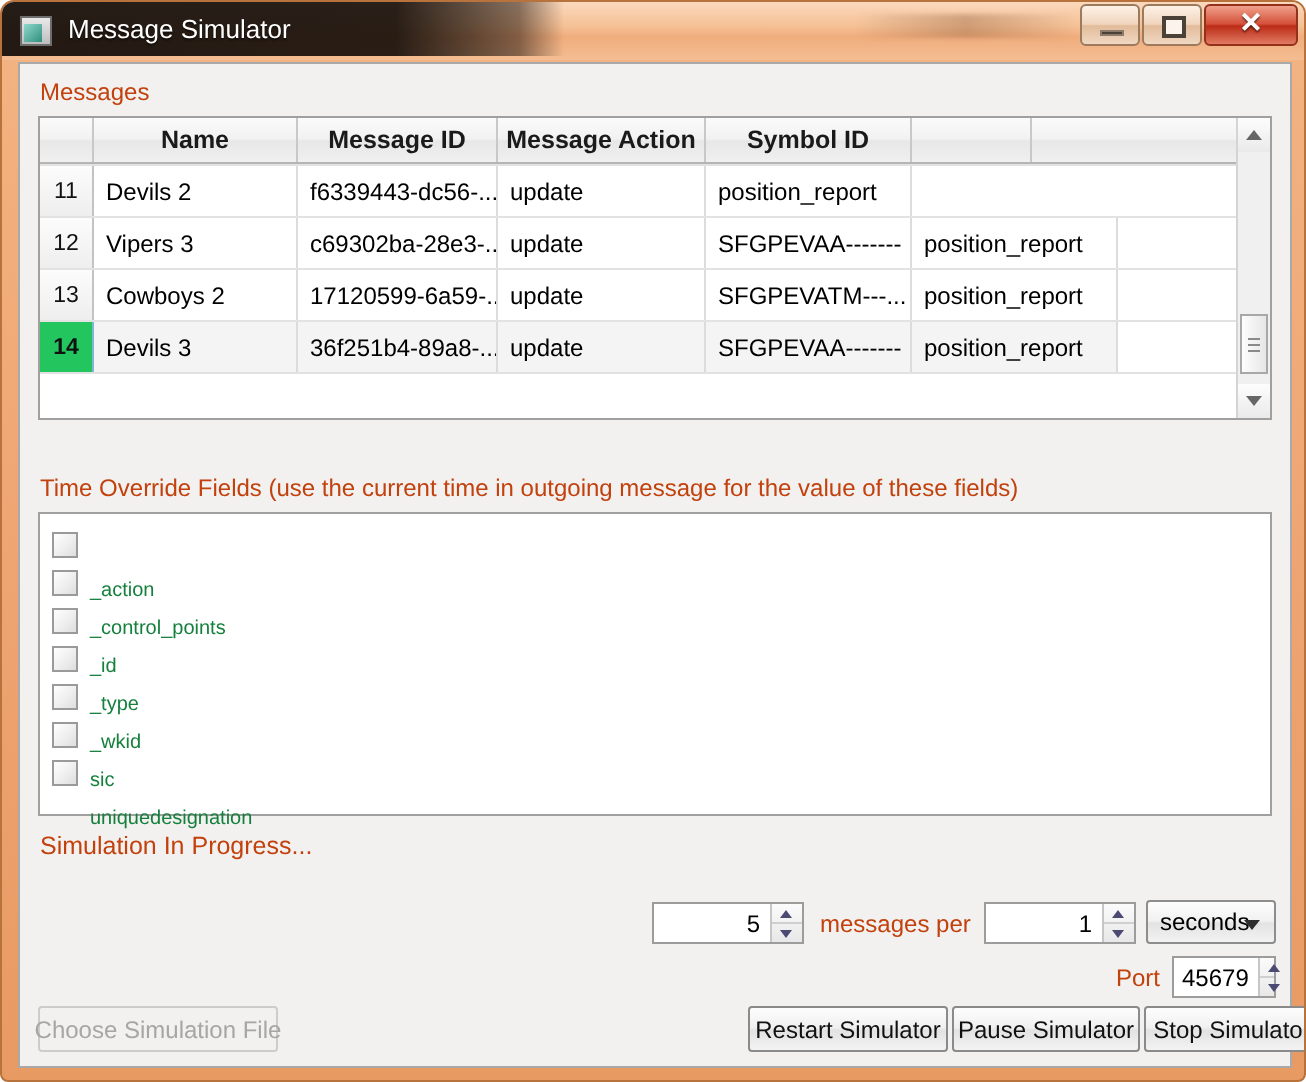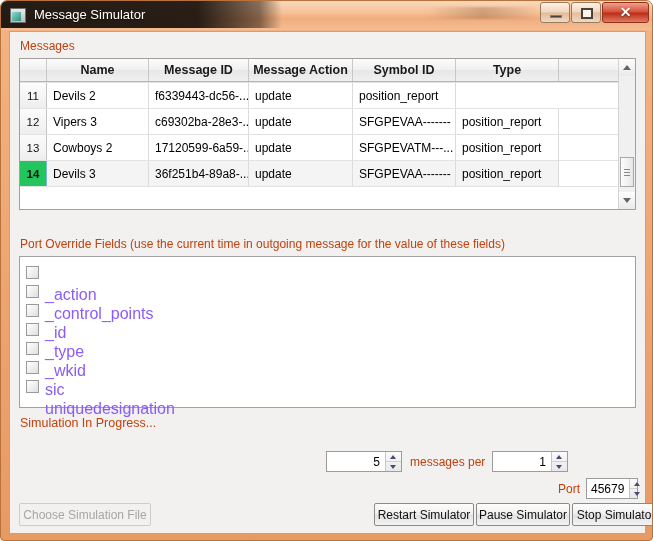--- a/index.html
+++ b/index.html
@@ -277,22 +277,22 @@
   }
   .chkbox {
     width: 13px; height: 13px;
     box-sizing: border-box;
     border: 1px solid #9a9a9a;
     background: linear-gradient(135deg,#ffffff 0%, #eeeeee 55%, #dedede 100%);
     margin-right: 6px;
     flex: none;
   }
   .chk-label {
-    font-size: 16px;
-    color: #8b5cf6;
+    font-size: 10px;
+    color: #15803d;
     white-space: nowrap;
     margin-top: 45px;
   }
 
   
   .spin {
     position: absolute;
     height: 21px;
     box-sizing: border-box;
     border: 1px solid #9c9c9c;
@@ -402,21 +402,20 @@
 
     <div class="label" style="left:10px; top:7px;">Messages</div>
 
     <div class="table-panel">
       <div class="thead" id="thead">
           <div class="th" style="width: 27px;"></div>
           <div class="th" style="width: 102px;">Name</div>
           <div class="th" style="width: 100px;">Message ID</div>
           <div class="th" style="width: 104px; text-align: right;">Message Action</div>
           <div class="th" style="width: 103px;">Symbol ID</div>
-          <div class="th" style="width: 103px;">Type</div>
           <div class="th" style="width: 60px;"></div>
         </div>
       <div class="tbody-clip">
         <div id="tbody" style="position:absolute; left:0; top:-3px; width:599px;">
             <div class="tr" style="height: 4px;"></div>
             <div class="tr">
               <div class="td rownum" style="width: 27px;">11</div>
               <div class="td" style="width: 102px;">Devils 2</div>
               <div class="td" style="width: 100px;">f6339443-dc56-...</div>
               <div class="td" style="width: 104px;">update</div>
@@ -458,21 +457,21 @@
           </div>
         <div class="vs-thumb">
             <i></i>
           </div>
         <div class="vs-arrow down">
             <i></i>
           </div>
       </div>
     </div>
 
-    <div class="label" style="left:10px; top:205px;">Port Override Fields (use the current time in outgoing message for the value of these fields)</div>
+    <div class="label" style="left:10px; top:205px;">Time Override Fields (use the current time in outgoing message for the value of these fields)</div>
     <div class="list-panel" id="chklist">
         <div class="chk-row">
           <span class="chkbox"></span>
           <span class="chk-label">_action</span>
         </div>
         <div class="chk-row">
           <span class="chkbox"></span>
           <span class="chk-label">_control_points</span>
         </div>
         <div class="chk-row">
@@ -518,33 +517,37 @@
       <div class="spin-btns">
         <span>
             <i></i>
           </span>
         <span>
             <i></i>
           </span>
       </div>
     </div>
 
+    <div class="combo" style="left:563px; top:418px; width:65px;">
+      <span>seconds</span>
+      <span class="combo-arrow"></span>
+    </div>
 
     <div class="label" style="left:548px; top:450px;">Port</div>
     <div class="spin" style="left:576px; top:446px; width:52px;">
       <div class="spin-val" style="justify-content:flex-start; padding-left:4px;">45679</div>
       <div class="spin-btns">
         <span>
             <i></i>
           </span>
         <span>
             <i></i>
           </span>
       </div>
     </div>
 
-    <div class="btn disabled" style="left:9px; top:471px; width:132px;">Choose Simulation File</div>
+    <div class="btn disabled" style="left:9px; top:471px; width:120px;">Choose Simulation File</div>
     <div class="btn" style="left:364px; top:471px; width:100px;">Restart Simulator</div>
     <div class="btn" style="left:466px; top:471px; width:94px;">Pause Simulator</div>
     <div class="btn" style="left:562px; top:471px; width:88px;">Stop Simulator</div>
 
   </div>
 </div>
 
 </body></html>

